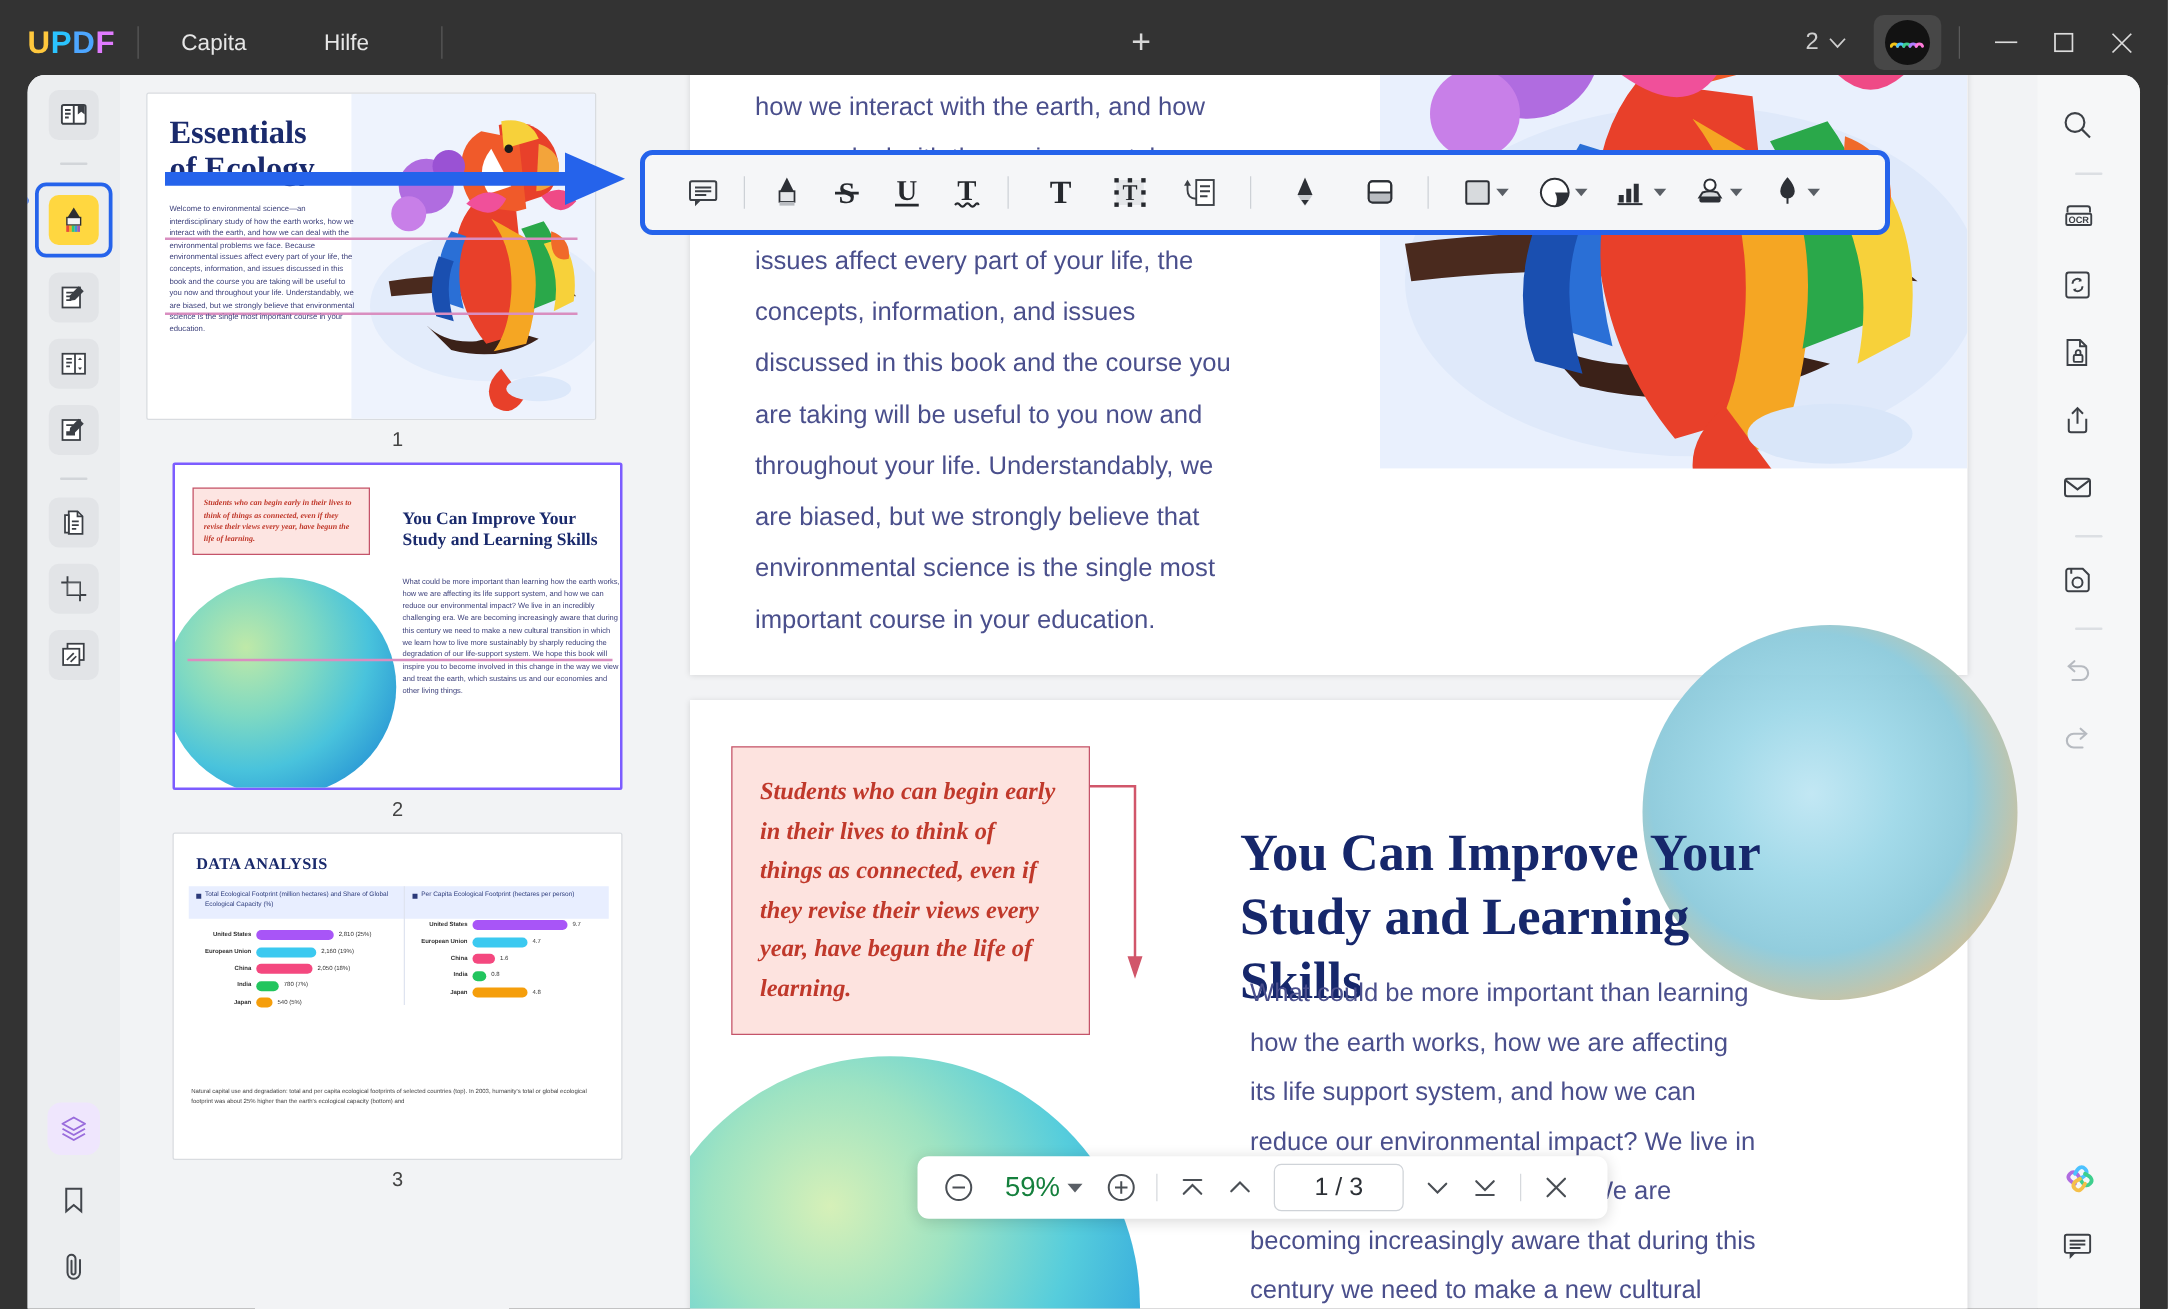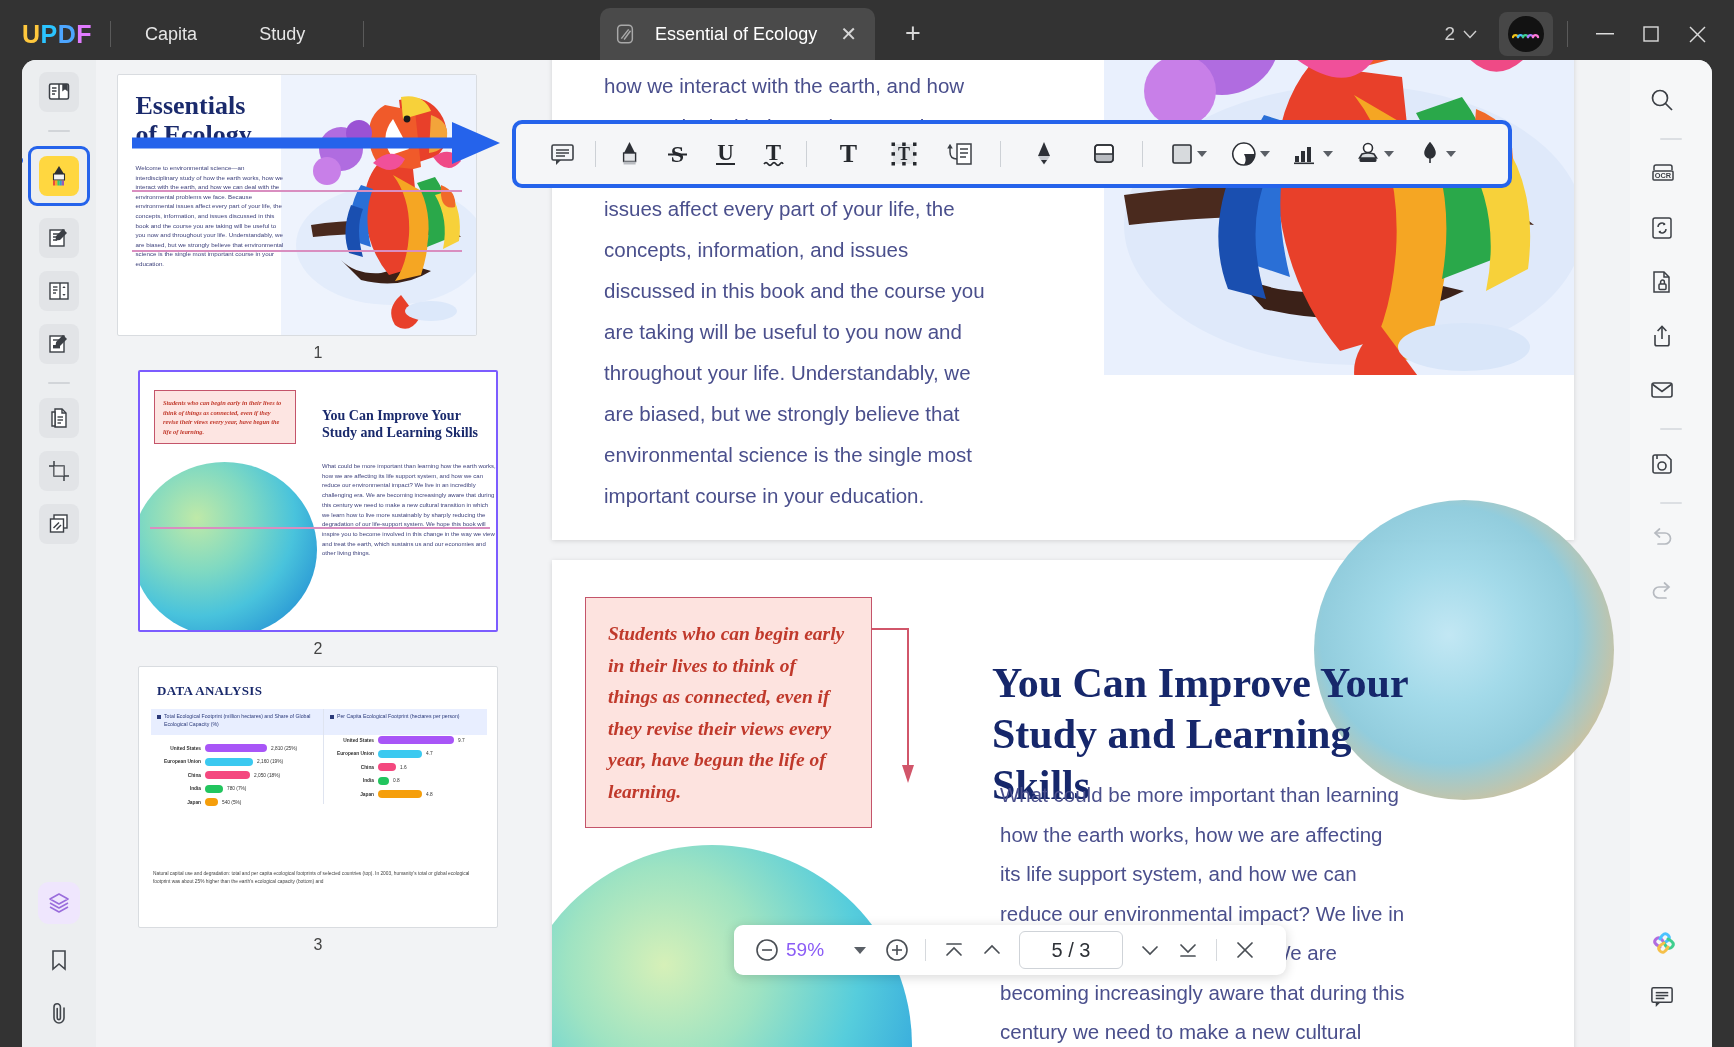--- a/index.html
+++ b/index.html
@@ -166,21 +166,21 @@
   .rr-sep{ width:22px;height:2px;background:#dcdfe3;margin:6px 0 12px 0;border-radius:1px;}
   .rr-bottom{ position:absolute;bottom:18px;left:0;width:82px;display:flex;flex-direction:column;align-items:center;}
 
   
   .zoombar{
     position:absolute; left:712px; top:865px; width:552px; height:50px;
     background:#ffffff; border-radius:9px; box-shadow:0 2px 12px rgba(0,0,0,.16);
     display:flex; align-items:center; padding:0 14px; gap:0;
   }
   .z-btn{ width:38px;height:38px;display:flex;align-items:center;justify-content:center;border-radius:6px;cursor:pointer;color:#4a4f55;flex:none;}
-  .z-pct{ font-size:19px;color:#8b5cf6;width:62px;text-align:left;flex:none;}
+  .z-pct{ font-size:22px;color:#15803d;width:62px;text-align:right;flex:none;}
   .z-caret{ width:0;height:0;border-left:6px solid transparent;border-right:6px solid transparent;border-top:7px solid #5a5f66;margin:0 12px 0 6px;flex:none;cursor:pointer;}
   .z-sep{ width:1px;height:22px;background:#d6d9dd;margin:0 9px;flex:none;}
   .z-page{
     width:104px;height:38px;border:1px solid #cfd3d8;border-radius:6px;
     display:flex;align-items:center;justify-content:center;font-size:20px;color:#2d3137;margin:0 8px;flex:none;cursor:text;
   }
   svg{ display:block; }
 </style>
 </head>
 <body>
@@ -189,34 +189,23 @@
 
   <div class="titlebar">
     <div class="logo">
       <span>U</span>
       <span>P</span>
       <span>D</span>
       <span>F</span>
     </div>
     <div class="tb-div"></div>
     <div class="menu-item">Capita</div>
-    <div class="menu-item" style="margin-left:30px">Study</div>
+    <div class="menu-item" style="margin-left:30px">Hilfe</div>
     <div class="tb-div" style="margin-left:42px"></div>
 
-    <div class="doc-tab-active">
-      <span class="tab-file-icon">
-        <svg width="22" height="22" viewBox="0 0 24 24" fill="none" stroke="#c9c9c9" stroke-width="1.6">
-          <rect x="4" y="2.5" width="16" height="19" rx="4"></rect>
-          <line x1="8" y1="17" x2="16" y2="7"></line>
-          <line x1="11" y1="18" x2="18" y2="8.5"></line>
-        </svg>
-      </span>
-      <span class="tablabel">Essential of Ecology</span>
-      <span class="tab-close">✕</span>
-    </div>
     <div class="tab-plus">+</div>
 
     <div class="tb-right">
       <div class="tabcount">
         <span>2</span>
         <span>
           <svg width="14" height="9" viewBox="0 0 14 9" fill="none" stroke="#cfcfcf" stroke-width="1.4">
               <polyline points="1,1 7,7.5 13,1"></polyline>
             </svg>
         </span>
@@ -781,21 +770,21 @@
         <svg width="24" height="22" viewBox="0 0 24 22" fill="none" stroke="#4a4f55" stroke-width="1.7" stroke-linecap="round">
           <line x1="5" y1="5" x2="19" y2="5"></line>
             <polyline points="5,16 12,9 19,16"></polyline>
         </svg>
       </div>
       <div class="z-btn">
         <svg width="24" height="22" viewBox="0 0 24 22" fill="none" stroke="#4a4f55" stroke-width="1.7" stroke-linecap="round">
           <polyline points="5,14 12,7 19,14"></polyline>
         </svg>
       </div>
-      <div class="z-page">5 / 3</div>
+      <div class="z-page">1 / 3</div>
       <div class="z-btn">
         <svg width="24" height="22" viewBox="0 0 24 22" fill="none" stroke="#4a4f55" stroke-width="1.7" stroke-linecap="round">
           <polyline points="5,8 12,15 19,8"></polyline>
         </svg>
       </div>
       <div class="z-btn">
         <svg width="24" height="22" viewBox="0 0 24 22" fill="none" stroke="#4a4f55" stroke-width="1.7" stroke-linecap="round">
           <polyline points="5,6 12,13 19,6"></polyline>
             <line x1="5" y1="17" x2="19" y2="17"></line>
         </svg>

